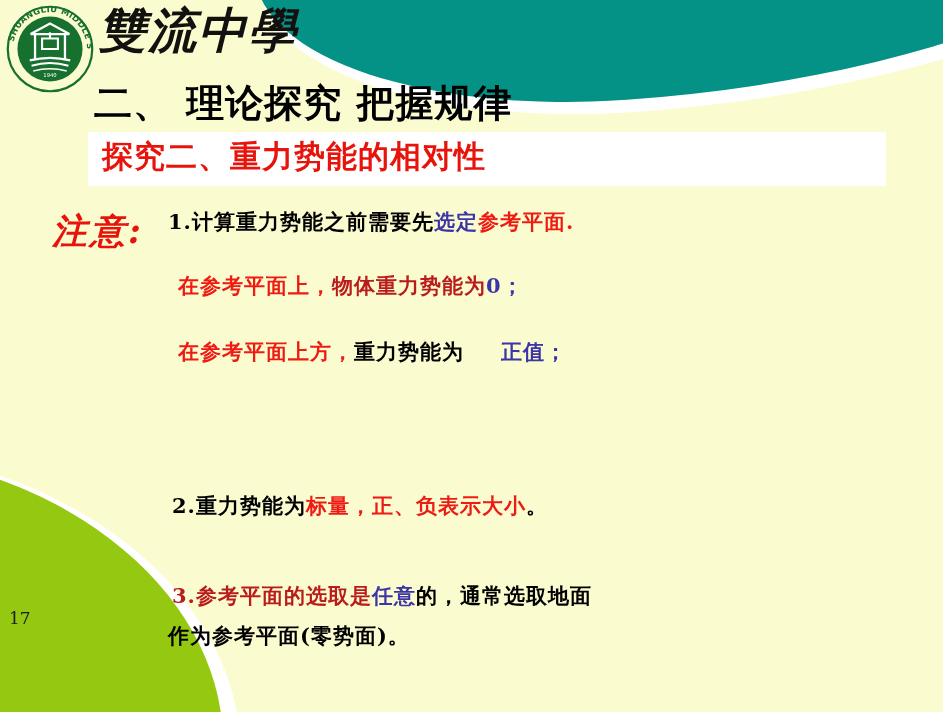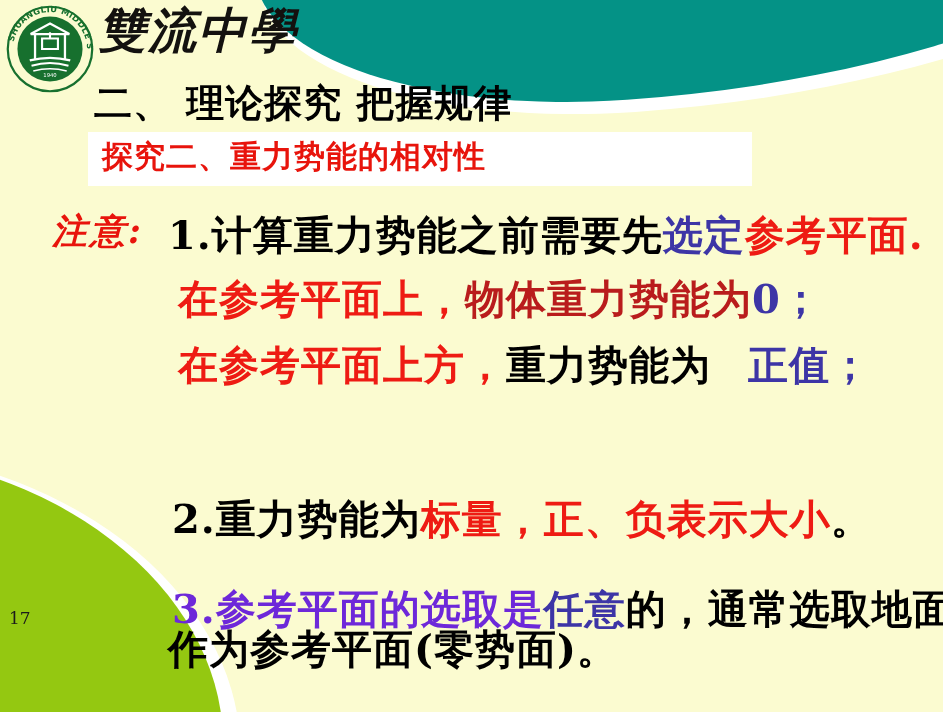--- a/index.html
+++ b/index.html
@@ -103,21 +103,21 @@
     color: #000000;
     letter-spacing: 1px;
     white-space: nowrap;
   }
 
   
   .subtitle-band {
     position: absolute;
     left: 88px;
     top: 132px;
-    width: 664px;
+    width: 798px;
     height: 54px;
     background: #ffffff;
     z-index: 5;
   }
   .subtitle-text {
     position: absolute;
     left: 14px;
     top: 4px;
     font-family: "DejaVu Serif", "Liberation Serif", serif;
     font-size: 31px;
@@ -138,21 +138,21 @@
     letter-spacing: 3px;
     z-index: 7;
     white-space: nowrap;
     text-align: center;
   }
   .ln {
     position: absolute;
     white-space: nowrap;
     font-family: "DejaVu Serif", "Liberation Serif", serif;
     font-weight: bold;
-    font-size: 40px;
+    font-size: 21px;
     color: #000000;
     letter-spacing: 1px;
     z-index: 7;
   }
   .ln1 { left: 168px; top: 208px; }
   .ln2 { left: 178px; top: 272px; }
   .ln3 { left: 178px; top: 338px; }
   .ln4 { left: 178px; top: 414px; }
   .ln5 { left: 172px; top: 492px; }
   .ln6 { left: 172px; top: 582px; }
@@ -209,18 +209,18 @@
   <div class="subtitle-band">
     <div class="subtitle-text">探究二、重力势能的相对性</div>
   </div>
 
   <div class="note-label">注意:</div>
 
   <div class="ln ln1"><span style="color: rgb(0, 0, 0);">1.计算重力势能之前需要先</span><span style="color: rgb(61, 53, 166);">选定</span><span style="color: rgb(238, 27, 19);">参考平面.</span></div>
   <div class="ln ln2"><span style="color: rgb(238, 27, 19);">在参考平面上，</span><span style="color: #b91c1c;">物体重力势能为</span><span style="color: rgb(61, 53, 166);">0</span><span style="color: rgb(61, 53, 166);">；</span></div>
   <div class="ln ln3"><span style="color: rgb(238, 27, 19);">在参考平面上方，</span><span style="color: rgb(0, 0, 0);">重力势能为</span><span style="color: rgb(61, 53, 166); margin-left: 37px;">正值；</span></div>
   <div class="ln ln5"><span style="color: rgb(0, 0, 0);">2.重力势能为</span><span style="color: rgb(238, 27, 19);">标量，正、负表示大小</span><span style="color: rgb(0, 0, 0);">。</span></div>
-  <div class="ln ln6"><span style="color: #6d28d9;">3.参考平面的选取是</span><span style="color: rgb(61, 53, 166);">任意</span><span style="color: rgb(0, 0, 0);">的，通常选取地面</span></div>
+  <div class="ln ln6"><span style="color: #b91c1c;">3.参考平面的选取是</span><span style="color: rgb(61, 53, 166);">任意</span><span style="color: rgb(0, 0, 0);">的，通常选取地面</span></div>
   <div class="ln ln7"><span style="color: rgb(0, 0, 0);">作为参考平面(零势面)。</span></div>
 
   <div class="page-number">17</div>
 
 </div>
 
 </body></html>

